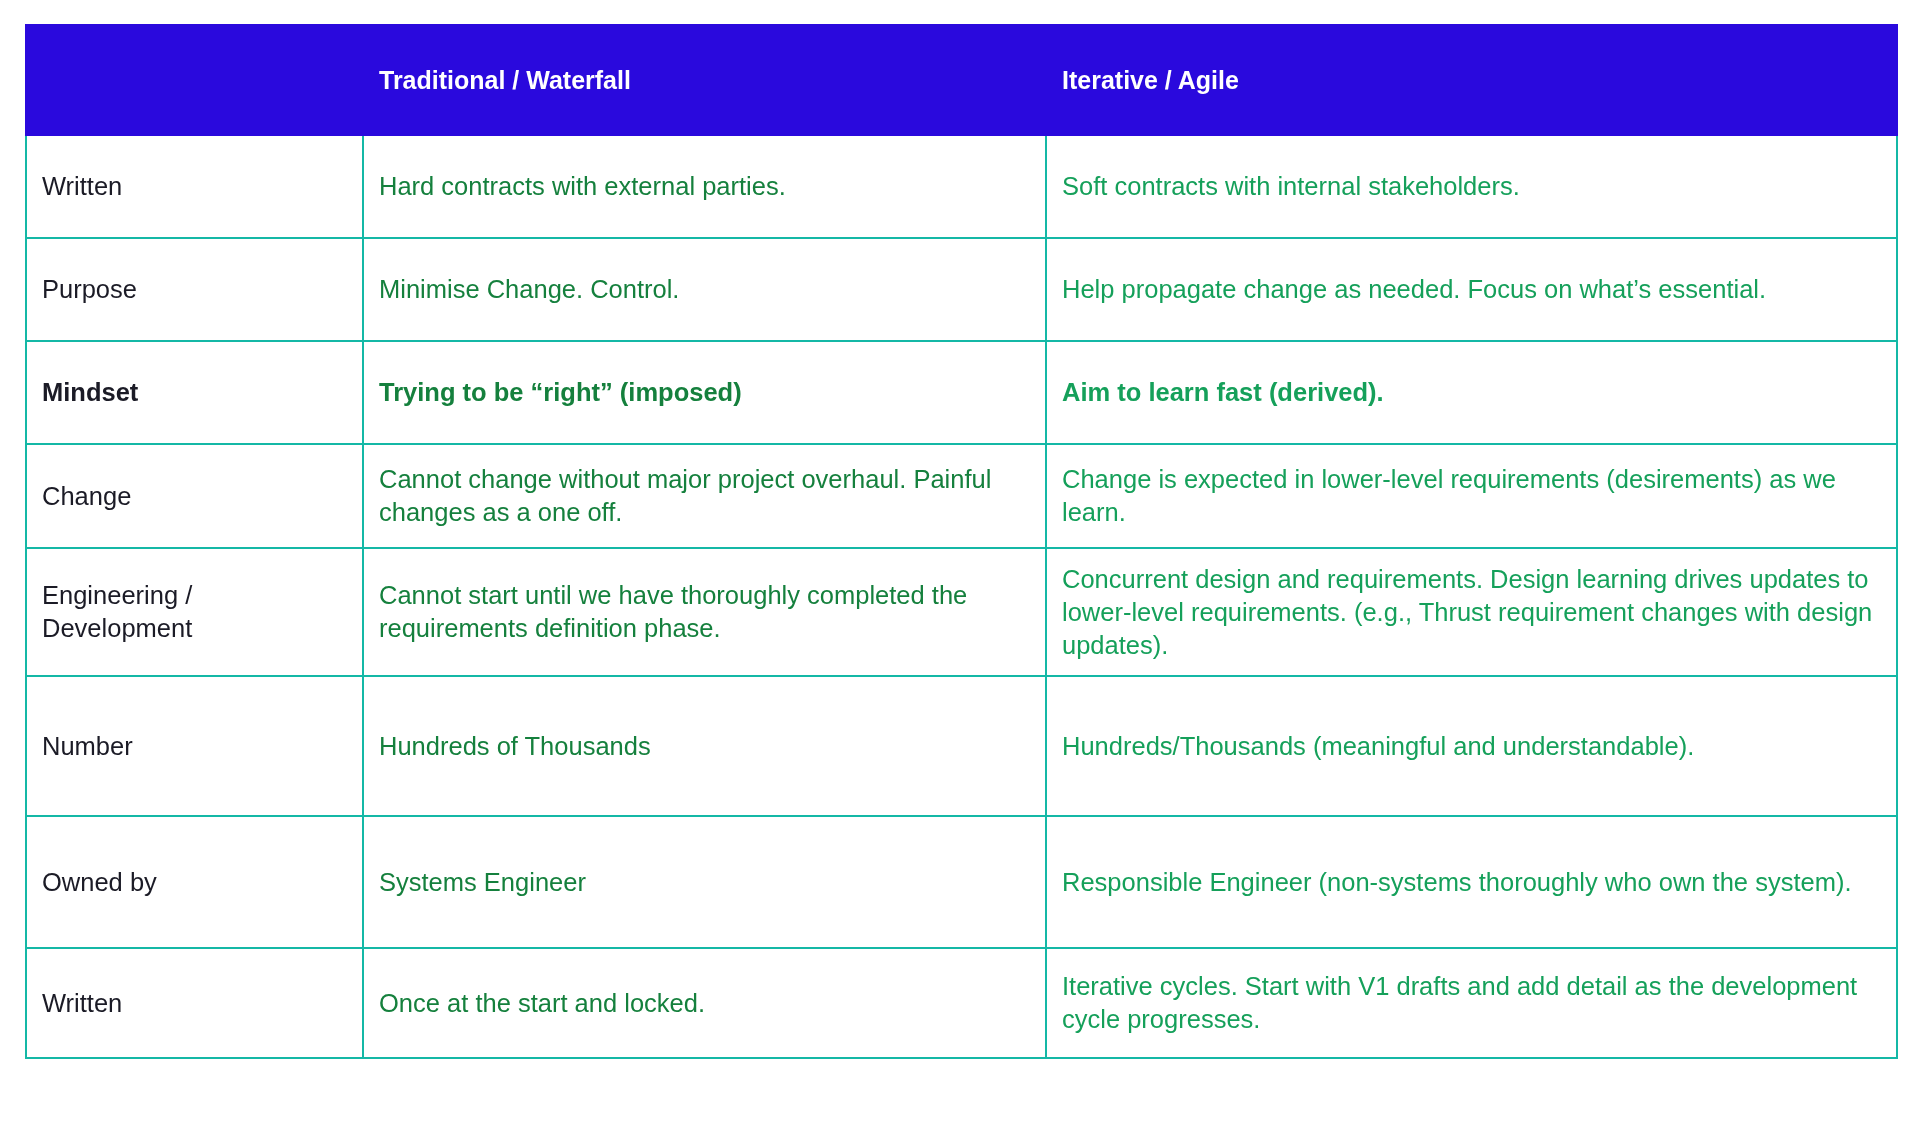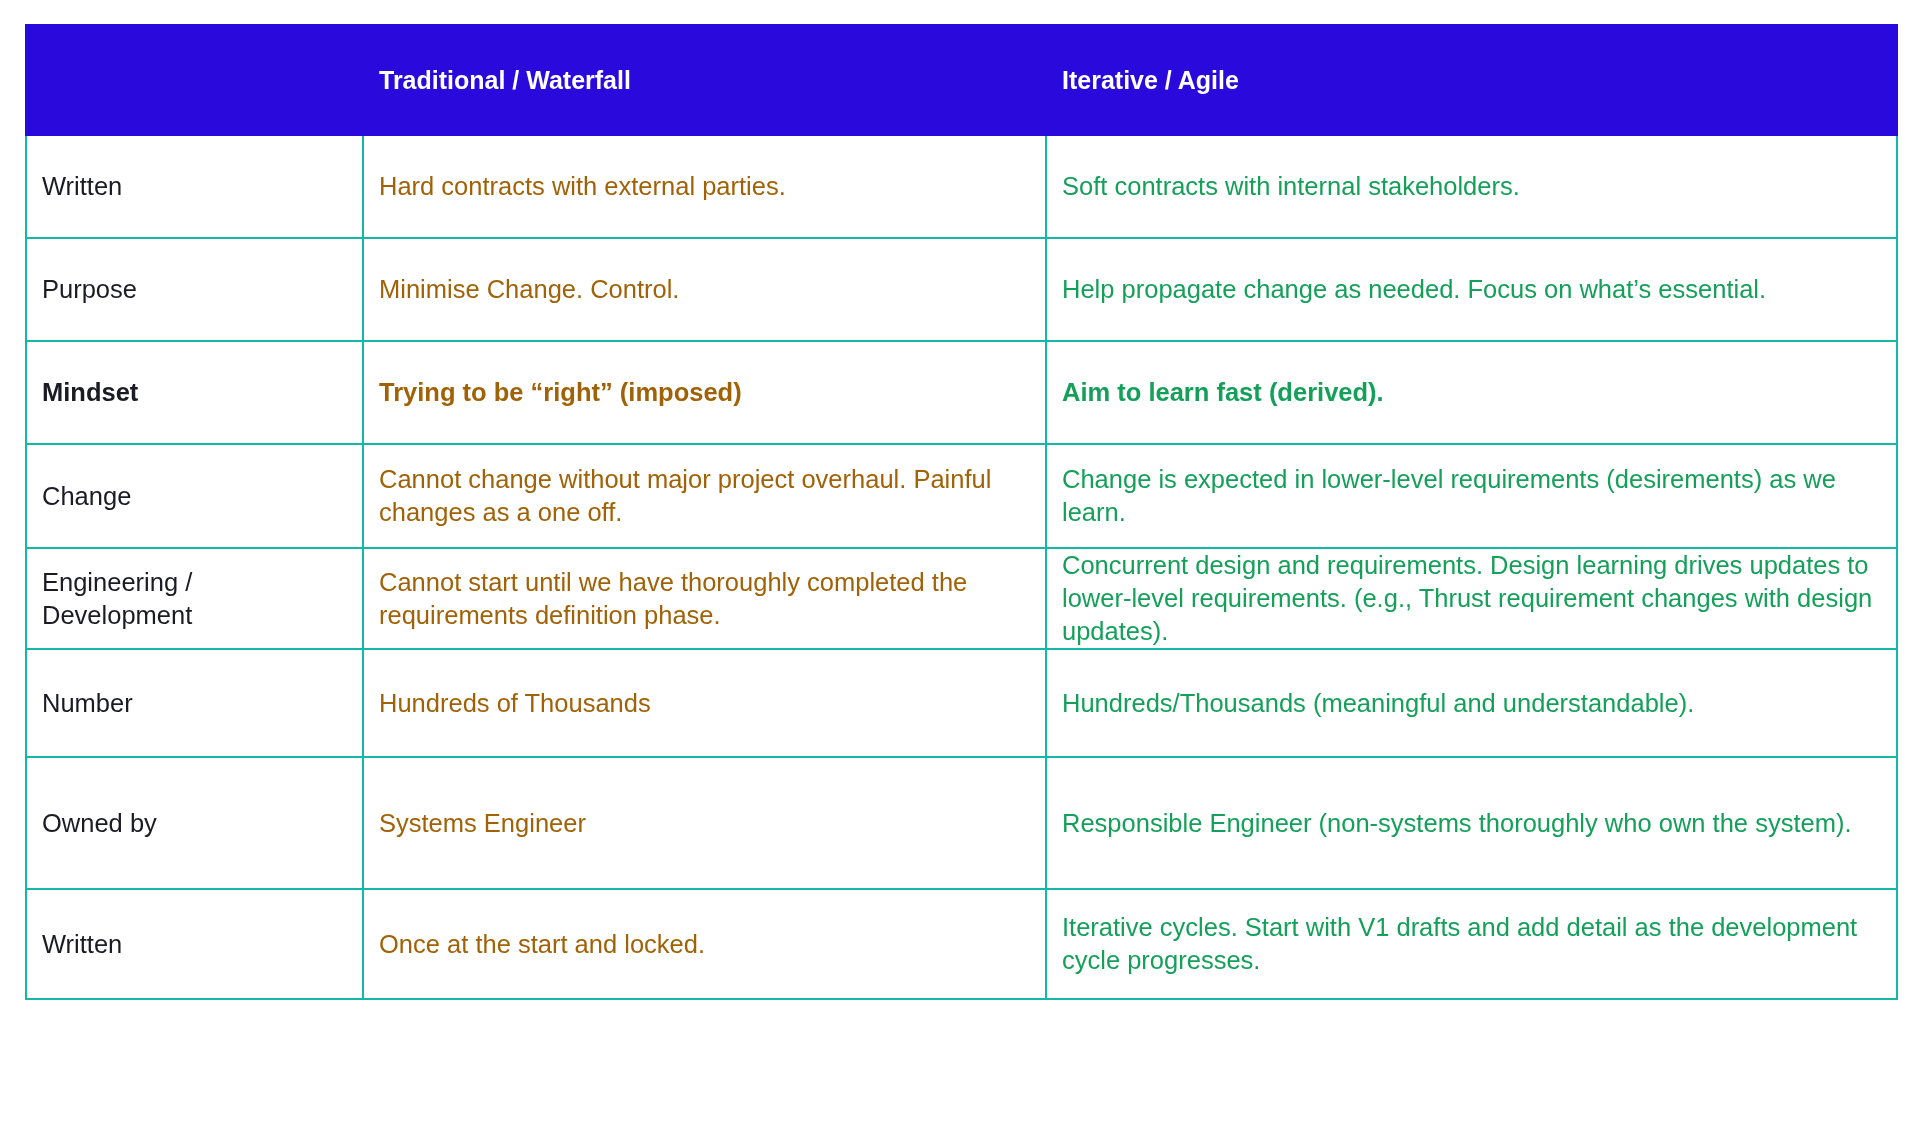--- a/index.html
+++ b/index.html
@@ -9,21 +9,21 @@
            border-collapse: collapse; table-layout: fixed; }
   .table th, .table td { border: 2px solid #14b8a6; padding: 0 15px; vertical-align: middle;
                          text-align: left; font-size: 25.5px; line-height: 33px; }
   .table thead th { background: #2a09dd; color: #ffffff; font-weight: bold; height: 108px;
                     border-color: #2a09dd; border-right: 1px solid #3a20e0; font-size: 25px; }
   .table thead th:last-child { border-right-color: #2a09dd; }
   .c1 { width: 337px; }
   .c2 { width: 683px; }
   .c3 { width: auto; }
   td.label { color: #1b1b26; }
-  td.water { color: #a16207; }
+  td.water { color: #15803d; }
   td.agile { color: #15a05a; }
 </style>
 </head>
 <body>
 
 <table class="table">
   <colgroup>
     <col class="c1">
       <col class="c2">
       <col class="c3">
@@ -49,26 +49,26 @@
       <tr style="height: 103px; font-weight: bold;">
         <td class="label">Mindset</td>
         <td class="water">Trying to be “right” (imposed)</td>
         <td class="agile">Aim to learn fast (derived).</td>
       </tr>
       <tr style="height: 104px;">
         <td class="label">Change</td>
         <td class="water">Cannot change without major project overhaul. Painful changes as a one off.</td>
         <td class="agile">Change is expected in lower-level requirements (desirements) as we learn.</td>
       </tr>
-      <tr style="height: 101px;">
+      <tr style="height: 128px;">
         <td class="label">Engineering / Development</td>
         <td class="water">Cannot start until we have thoroughly completed the requirements definition phase.</td>
         <td class="agile">Concurrent design and requirements. Design learning drives updates to lower-level requirements. (e.g., Thrust requirement changes with design updates).</td>
       </tr>
-      <tr style="height: 108px;">
+      <tr style="height: 140px;">
         <td class="label">Number</td>
         <td class="water">Hundreds of Thousands</td>
         <td class="agile">Hundreds/Thousands (meaningful and understandable).</td>
       </tr>
       <tr style="height: 132px;">
         <td class="label">Owned by</td>
         <td class="water">Systems Engineer</td>
         <td class="agile">Responsible Engineer (non-systems thoroughly who own the system).</td>
       </tr>
       <tr style="height: 110px;">

